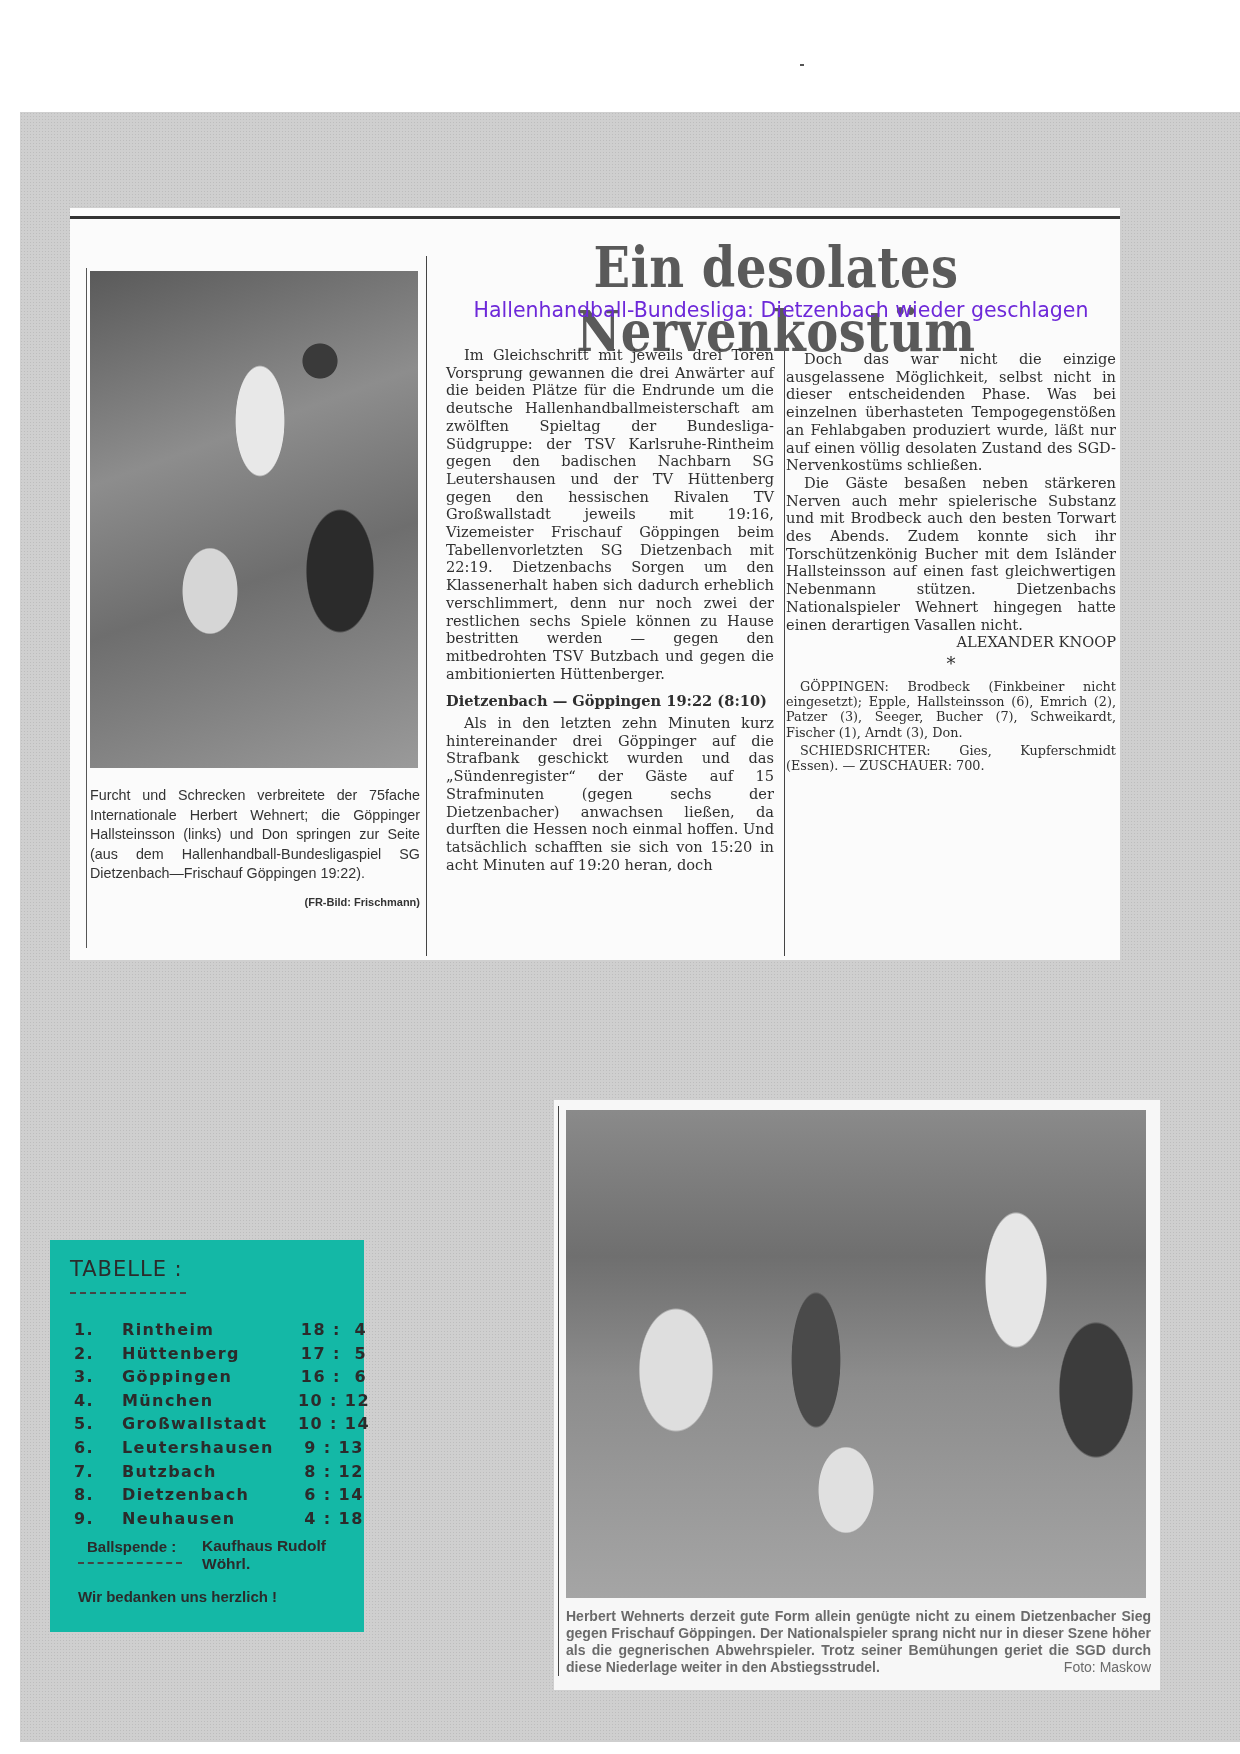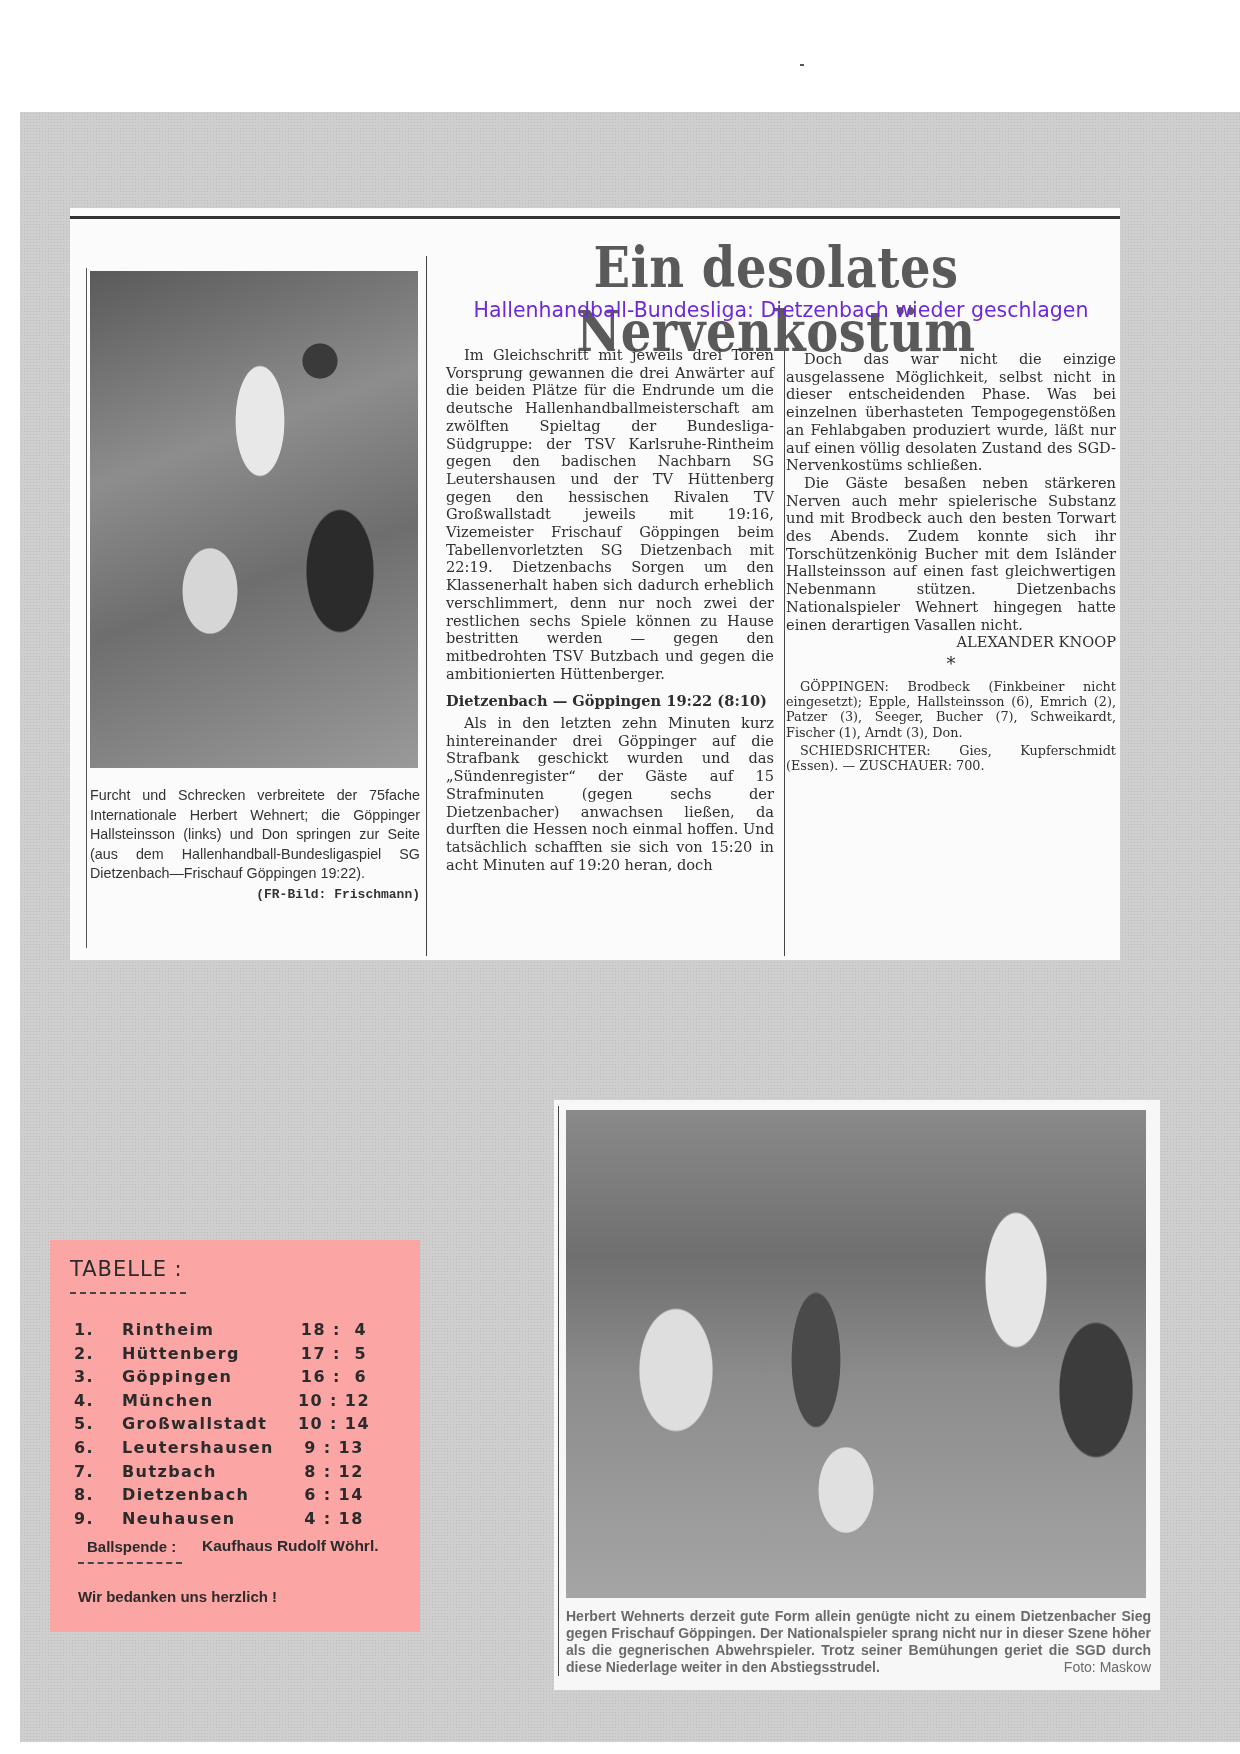--- a/index.html
+++ b/index.html
@@ -32,21 +32,21 @@
       radial-gradient(ellipse 45px 70px at 120px 320px, #d6d6d6 60%, transparent 62%),
       radial-gradient(circle 18px at 230px 90px, #3a3a3a 95%, transparent 100%),
       linear-gradient(160deg, #5a5a5a 0%, #8d8d8d 35%, #6e6e6e 60%, #9a9a9a 100%);
   }
   .photo1-border { position:absolute; left: 16px; top: 60px; width: 1px; height: 680px; background:#555; }
   .caption1 {
     position: absolute; left: 20px; top: 578px; width: 330px;
     font-family: "Liberation Sans", sans-serif; font-size: 14.3px; line-height: 19.5px;
     text-align: justify; color: #333;
   }
-  .caption1 .credit { font-size: 13px; font-weight: bold; float: right; margin-top: 1px; font-family: Liberation Mono, monospace; }
+  .caption1 .credit { font-size: 11px; font-weight: bold; float: right; margin-top: 9px; }
   .col-rule { position: absolute; width: 1px; background: #444; }
 
   .headline {
     position: absolute; left: 362px; top: 27px; width: 688px; text-align: center;
     font-family: "DejaVu Serif", serif; font-weight: bold; font-size: 48px; letter-spacing: 0.5px;
     color: #5a5a5a; transform: scaleY(1.15); transform-origin: top center;
   }
   .subhead {
     position: absolute; left: 372px; top: 90px; width: 678px; text-align: center;
     font-family: "DejaVu Sans", sans-serif; font-size: 20.5px; color: #6d28d9;
@@ -57,22 +57,22 @@
   }
   .col p { margin: 0; text-indent: 18px; }
   .col .sub { font-weight: bold; margin: 10px 0 4px 0; text-indent: 0; }
   .col .byline { text-align: right; text-indent: 0; }
   .col .star { text-align: center; text-indent: 0; font-size: 18px; margin: 4px 0 0 0; }
   .col .lineup { font-size: 12.8px; line-height: 15.3px; margin-top: 6px; }
   .col .lineup p { text-indent: 14px; margin-bottom: 3px; }
 
   
   .table-card {
-    position: absolute; left: 50px; top: 1240px; width: 370px; height: 392px;
-    background: #fca5a5; font-family: "DejaVu Sans", sans-serif; color: #2b2b2b;
+    position: absolute; left: 50px; top: 1240px; width: 314px; height: 392px;
+    background: #14b8a6; font-family: "DejaVu Sans", sans-serif; color: #2b2b2b;
   }
   .table-title { position: absolute; left: 20px; top: 17px; font-size: 21px; letter-spacing: 1px; }
   .dash { position: absolute; height: 0; border-top: 2px dashed #444; }
   .row { position: absolute; left: 24px; width: 300px; height: 23px; font-size: 16px; font-weight: bold; letter-spacing: 1.4px; }
   .row .rank { position: absolute; left: 0; }
   .row .team { position: absolute; left: 48px; }
   .row .score { position: absolute; right: 0; width: 80px; text-align: center; white-space: pre; }
   .sponsor { position: absolute; left: 28px; top: 298px; font-size: 15px; font-weight: bold; font-family: "Liberation Sans", sans-serif; margin-left: 9px; }
   .sponsor-name { position: absolute; left: 152px; top: 297px; font-size: 15.5px; font-weight: bold; font-family: "Liberation Sans", sans-serif; }
   .thanks { position: absolute; left: 28px; top: 348px; font-size: 15px; font-weight: bold; font-family: "Liberation Sans", sans-serif; }

